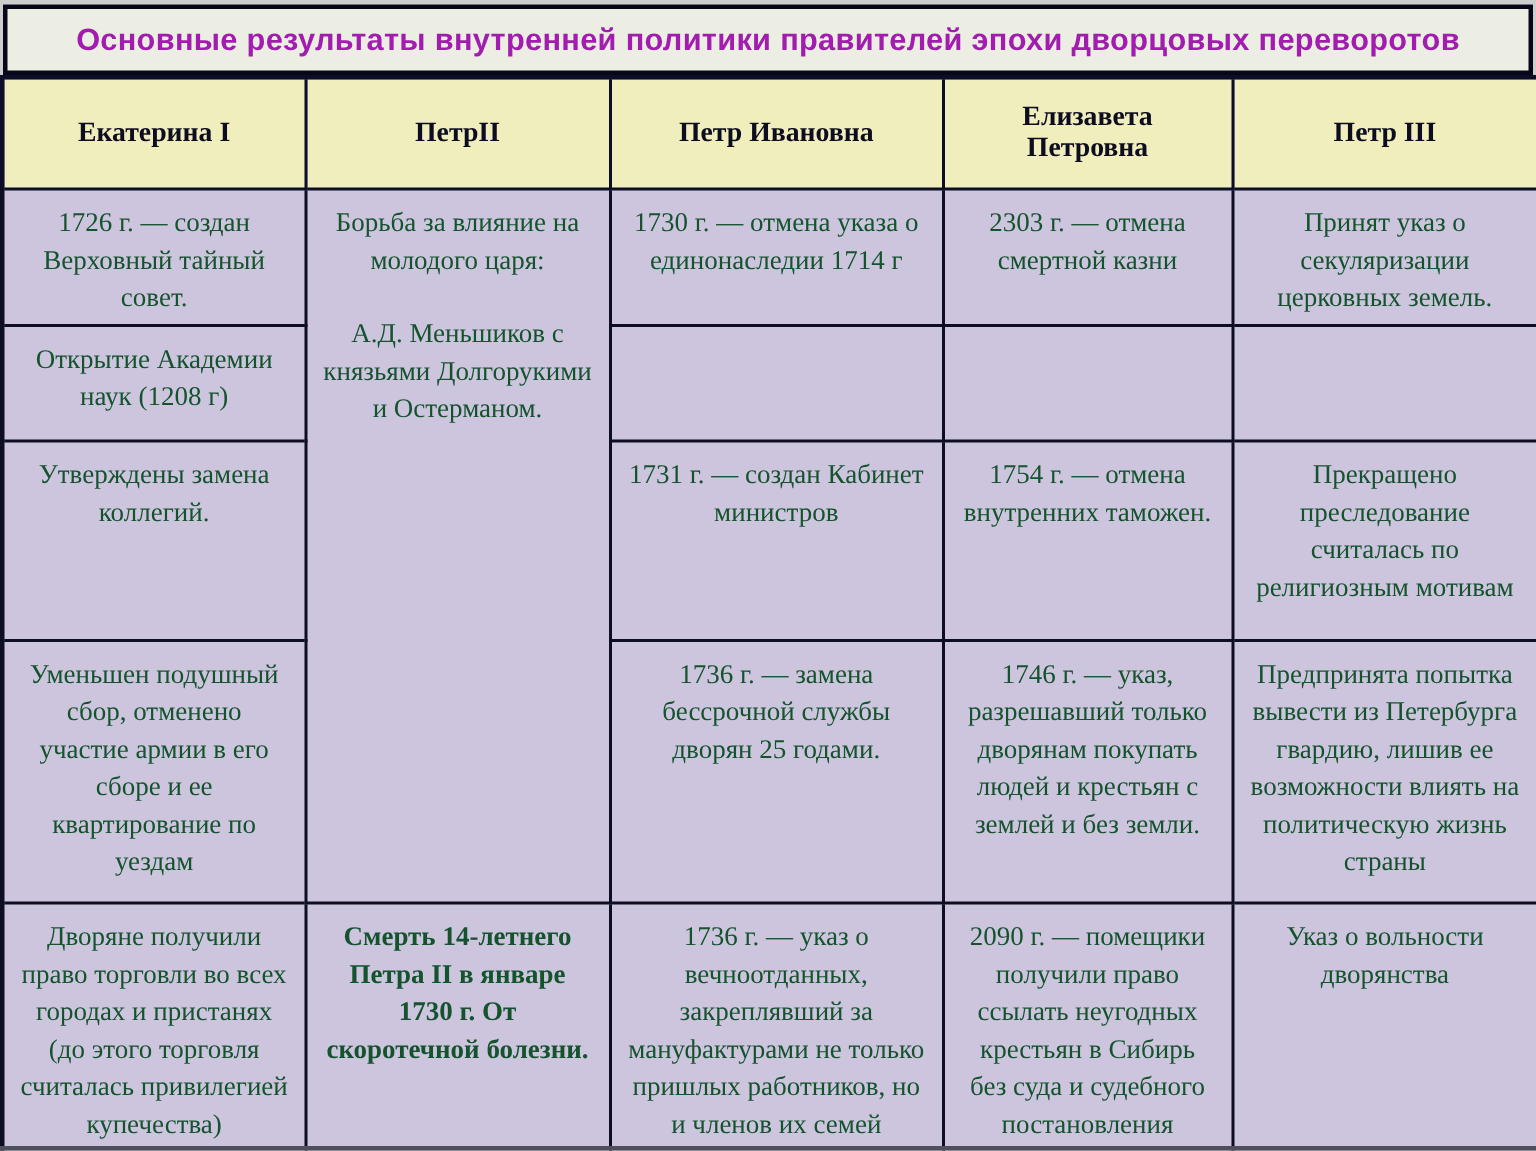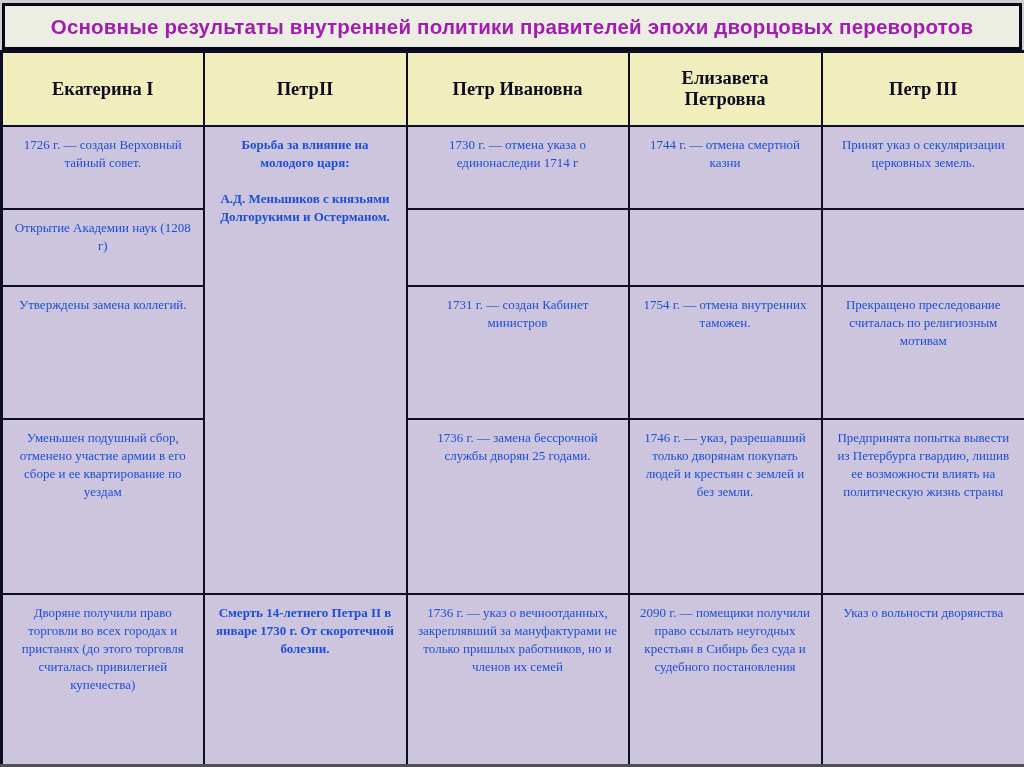--- a/index.html
+++ b/index.html
@@ -45,29 +45,29 @@
     height: 68px;
     background: #f1eebd;
     font-weight: bold;
     font-size: 18.5px;
     color: #0d0d1f;
     vertical-align: middle;
     padding: 2px 14px;
   }
   table.grid td {
     background: #ccc5dd;
-    font-size: 13px;
+    font-size: 18px;
     line-height: 1.38;
-    color: #1d4ed8;
+    color: #14532d;
     vertical-align: top;
     padding: 9px 10px 6px 10px;
   }
   td.vm { vertical-align: middle; }
   td.struggle {
-    font-weight: bold;
+    font-weight: normal;
     font-size: 20px;
     line-height: 1.5;
     white-space: pre-line;
     vertical-align: middle;
     padding: 4px 14px;
   }
   td.death {
     background: #ffff00;
     font-weight: bold;
     font-size: 17.5px;
@@ -112,21 +112,21 @@
         <th>Петр III</th>
       </tr>
     </thead>
     <tbody>
       <tr class="r1">
         <td>1726 г. — создан Верховный тайный совет.</td>
         <td class="struggle" rowspan="4">Борьба за влияние на молодого царя:
 
 А.Д. Меньшиков с князьями Долгорукими и Остерманом.</td>
         <td>1730 г. — отмена указа о единонаследии 1714 г</td>
-        <td>1744 г. — отмена смертной казни</td>
+        <td>2303 г. — отмена смертной казни</td>
         <td>Принят указ о секуляризации церковных земель.</td>
       </tr>
       <tr class="r2">
         <td class="vm">Открытие Академии наук (1208 г)</td>
         <td></td>
         <td></td>
         <td></td>
       </tr>
       <tr class="r3">
         <td class="vm">Утверждены замена коллегий.</td>

